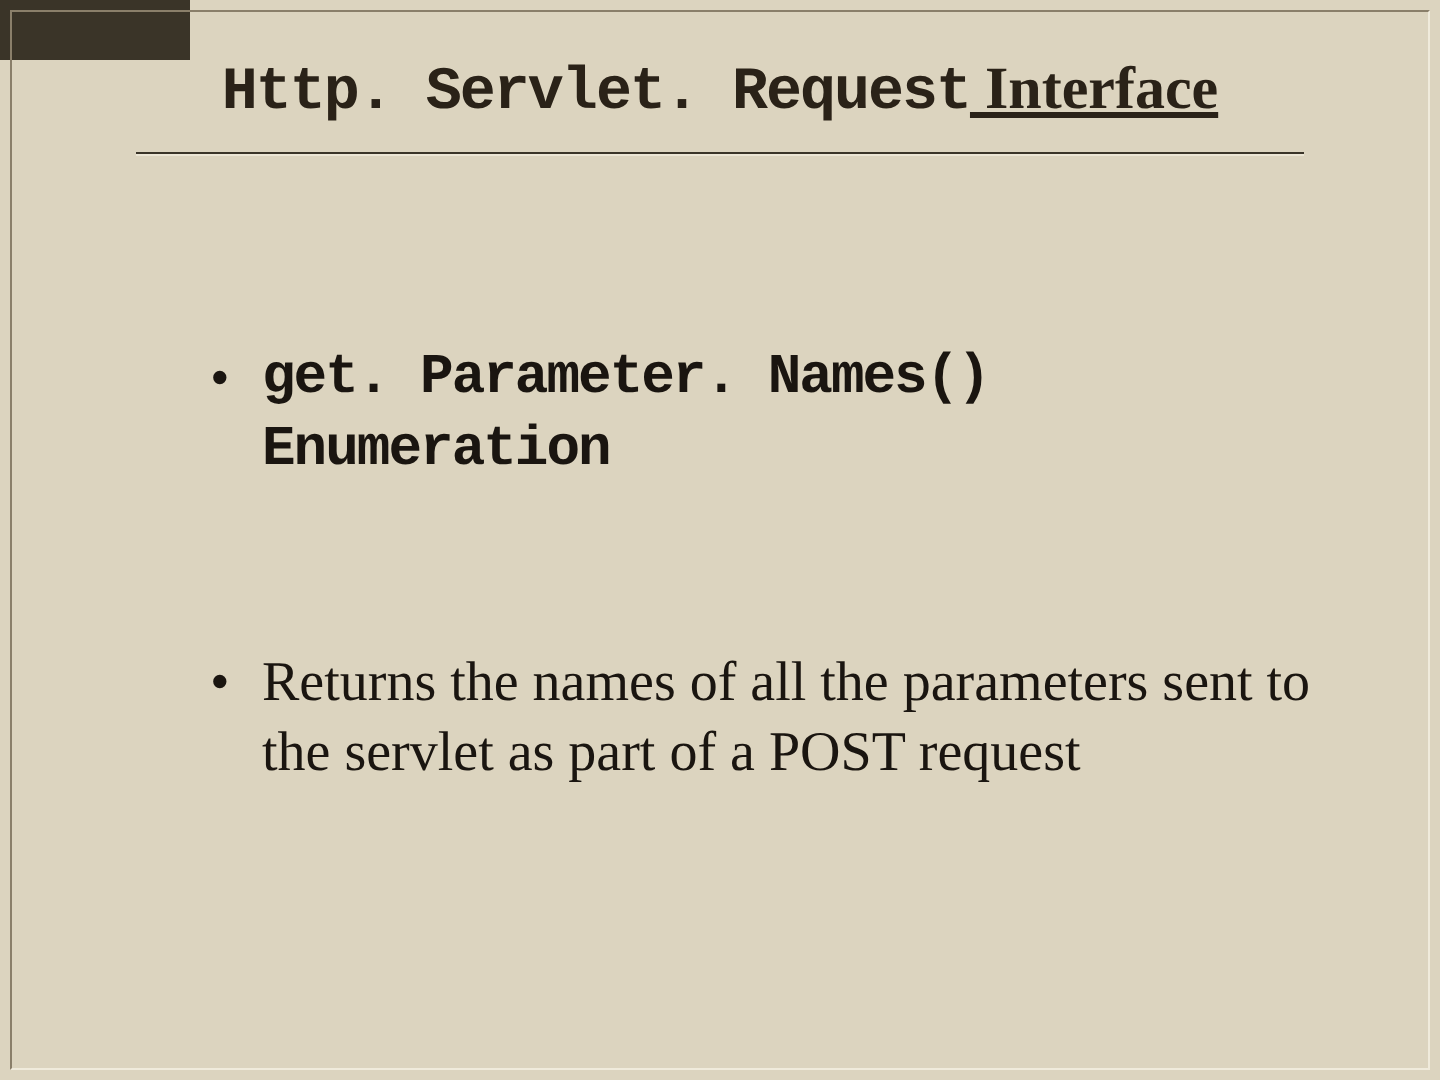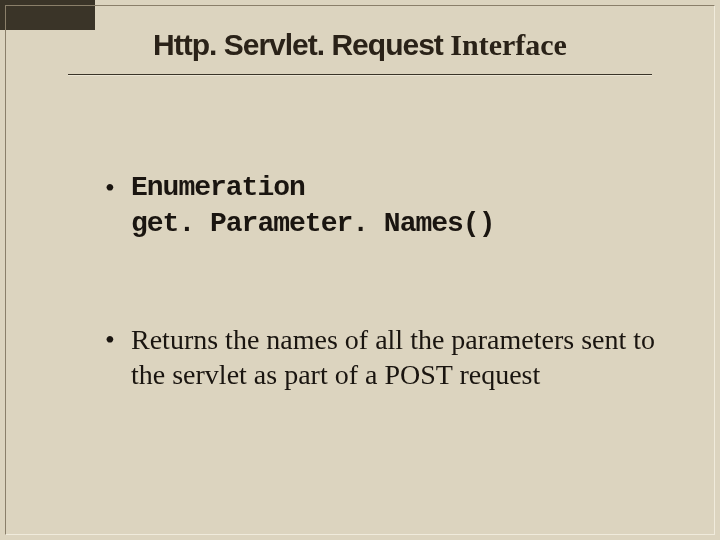--- a/index.html
+++ b/index.html
@@ -32,27 +32,28 @@
   }
   .title {
     text-align: center;
     font-size: 30px;
     color: #2a2218;
     margin-top: 8px;
     margin-bottom: 12px;
     font-family: Georgia, 'Times New Roman', serif;
   }
   .title .mono {
-    font-family: Liberation Sans, sans-serif;
+    font-family: Liberation Mono, monospace;
     font-weight: bold;
     letter-spacing: -1px;
   }
   .title .serif {
     font-family: Georgia, 'Times New Roman', serif;
     font-weight: bold;
+    text-decoration: underline;
   }
   .hr {
     border: none;
     border-top: 1px solid #3a3428;
     margin: 0 18px 0 18px;
     box-shadow: 0 1px 0 #ece6d5;
   }
   .bullets {
     margin-top: 95px;
     padding-left: 55px;
@@ -93,22 +94,22 @@
 
   <h1 class="title">
     <span class="mono">Http. Servlet. Request</span><span class="serif"> Interface</span>
   </h1>
 
   <hr class="hr">
 
   <div class="bullets">
 
     <div class="bullet">
+      <div class="code-line">get. Parameter. Names()</div>
       <div class="code-line">Enumeration</div>
-      <div class="code-line">get. Parameter. Names()</div>
     </div>
 
     <div class="bullet">
       <span class="body-text">Returns the names of all the parameters sent to the servlet as part of a </span><span class="body-text mono-inline">POST</span><span class="body-text"> request</span>
     </div>
 
   </div>
 
 </div>
 

